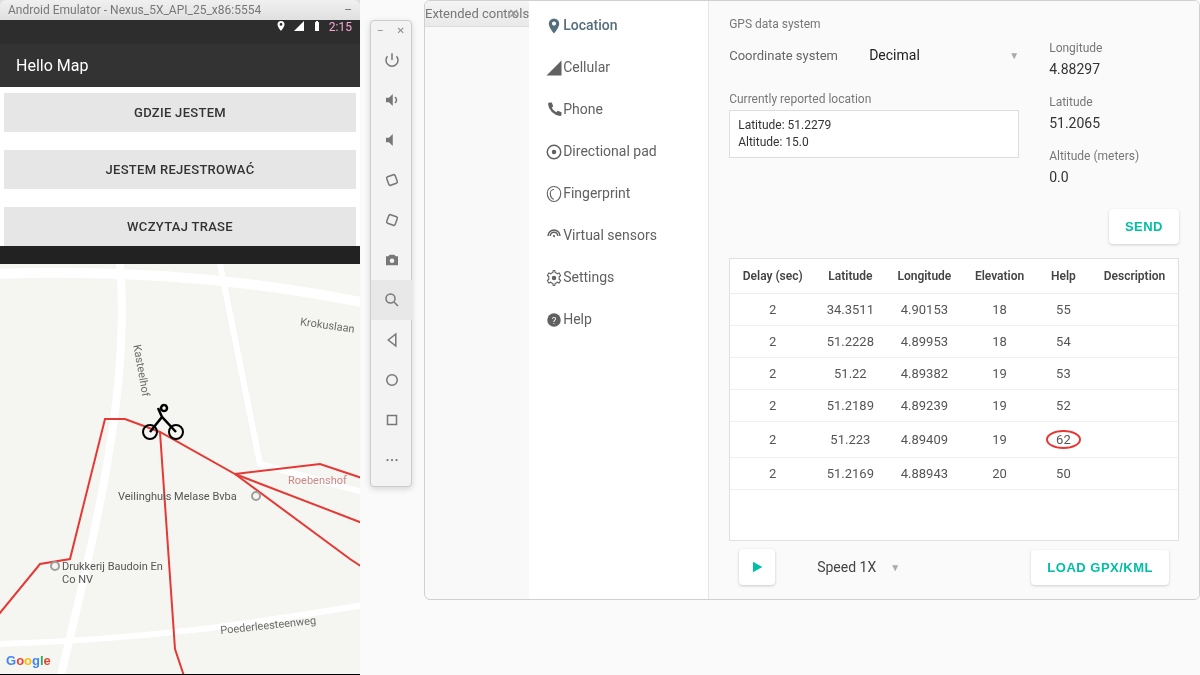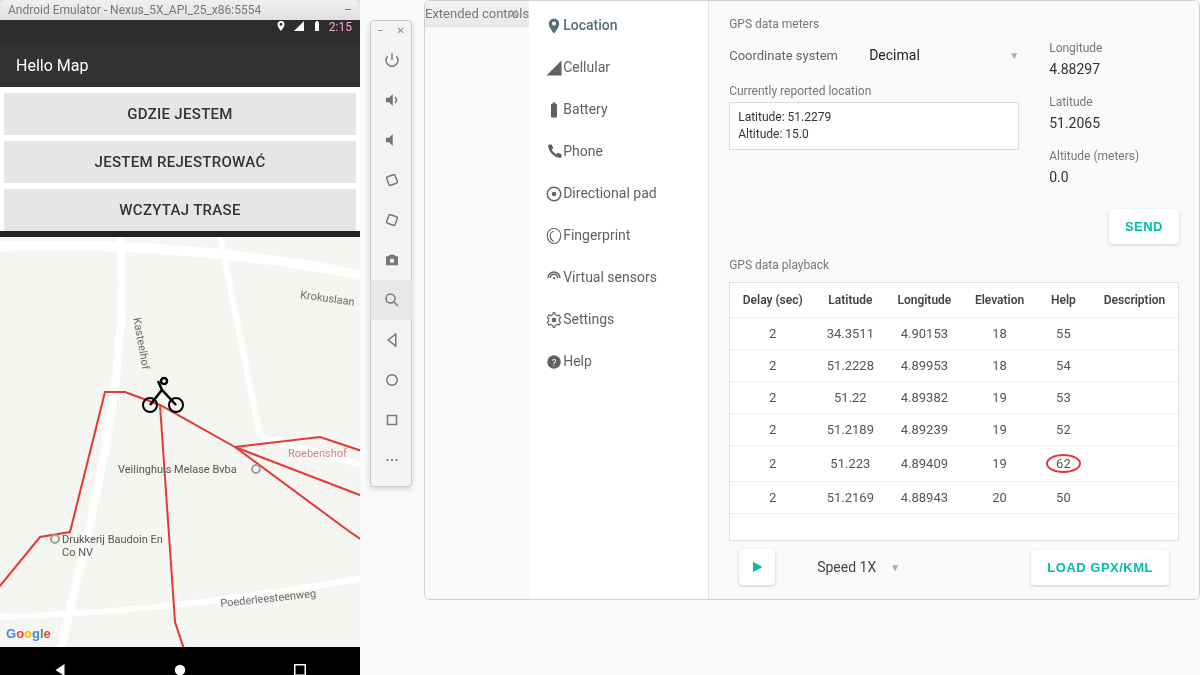--- a/index.html
+++ b/index.html
@@ -63,25 +63,25 @@
     padding: 12px 16px;
   }
   .btn-row {
     background: #fff;
     padding: 6px 4px 0 4px;
   }
   .flat-btn {
     background: #e6e6e6;
     color: #333;
     text-align: center;
-    font-size: 15px;
+    font-size: 13px;
     font-weight: 500;
     letter-spacing: 0.3px;
     padding: 12px;
-    margin-bottom: 6px;
+    margin-bottom: 18px;
     cursor: pointer;
   }
   .map-area {
     position: relative;
     width: 360px;
     height: 410px;
     background: #f5f5f1;
     overflow: hidden;
   }
   .map-area svg { position:absolute; inset:0; }
@@ -166,21 +166,21 @@
     display:flex;
     flex-direction:column;
     background:#fafafa;
   }
   .section-label { font-size:12px; color:#777; margin-bottom:10px; }
   .gps-top {
     display:flex; gap: 30px;
   }
   .gps-left { flex:1; }
   .gps-right { width: 230px; }
-  .row { display:flex; align-items:center; margin-bottom: 14px; }
+  .row { display:flex; align-items:center; margin-bottom: 22px; }
   .row .lbl { width: 140px; font-size:13px; color:#666; }
   .select-box {
     width:150px; padding:6px 0; font-size:14px; color:#222;
     border:none; border-bottom:1px solid transparent;
     display:flex; justify-content:space-between; align-items:center;
     cursor:pointer;
   }
   .field { margin-bottom: 16px; }
   .field .flabel { font-size:12px; color:#777; margin-bottom:4px; display:block; }
   .field .fval { font-size:14px; color:#333; padding:2px 0; }
@@ -387,26 +387,20 @@
             <span>Location</span>
           </div>
           <div class="side-item">
             <svg viewBox="0 0 24 24" fill="currentColor">
               <path d="M2 22h20V2z"></path>
             </svg>
             <span>Cellular</span>
           </div>
           <div class="side-item">
             <svg viewBox="0 0 24 24" fill="currentColor">
-              <path d="M15 4h-1V2h-4v2H9a1 1 0 0 0-1 1v16a1 1 0 0 0 1 1h6a1 1 0 0 0 1-1V5a1 1 0 0 0-1-1z"></path>
-            </svg>
-            <span>Battery</span>
-          </div>
-          <div class="side-item">
-            <svg viewBox="0 0 24 24" fill="currentColor">
               <path d="M6 2h3l2 5-2 2a12 12 0 0 0 6 6l2-2 5 2v3a2 2 0 0 1-2 2A18 18 0 0 1 4 4a2 2 0 0 1 2-2z"></path>
             </svg>
             <span>Phone</span>
           </div>
           <div class="side-item">
             <svg viewBox="0 0 24 24" fill="currentColor">
               <circle cx="12" cy="12" r="9" fill="none" stroke="currentColor" stroke-width="2"></circle>
               <circle cx="12" cy="12" r="3"></circle>
             </svg>
             <span>Directional pad</span>
@@ -435,21 +429,21 @@
           </div>
           <div class="side-item">
             <svg viewBox="0 0 24 24" fill="currentColor">
               <circle cx="12" cy="12" r="9" fill="currentColor"></circle>
               <text x="12" y="17" text-anchor="middle" font-size="13" fill="#fff">?</text>
             </svg>
             <span>Help</span>
           </div>
         </div>
       <div class="main">
-        <div class="section-label">GPS data meters</div>
+        <div class="section-label">GPS data system</div>
         <div class="gps-top">
           <div class="gps-left">
             <div class="row">
               <span class="lbl">Coordinate system</span>
               <div class="select-box">
                 <span>Decimal</span>
                 <span class="chev">▼</span>
               </div>
             </div>
             <div style="margin-top:8px">
@@ -472,21 +466,20 @@
             <div class="field">
               <span class="flabel">Altitude (meters)</span>
               <div class="fval">0.0</div>
             </div>
           </div>
         </div>
         <div class="send-row">
           <button class="send-btn">SEND</button>
         </div>
 
-        <div class="section-label">GPS data playback</div>
         <div class="table-wrap">
           <table>
             <thead>
                 <tr id="thead-row">
                   <th>Delay (sec)</th>
                   <th>Latitude</th>
                   <th>Longitude</th>
                   <th>Elevation</th>
                   <th>Help</th>
                   <th>Description</th>

